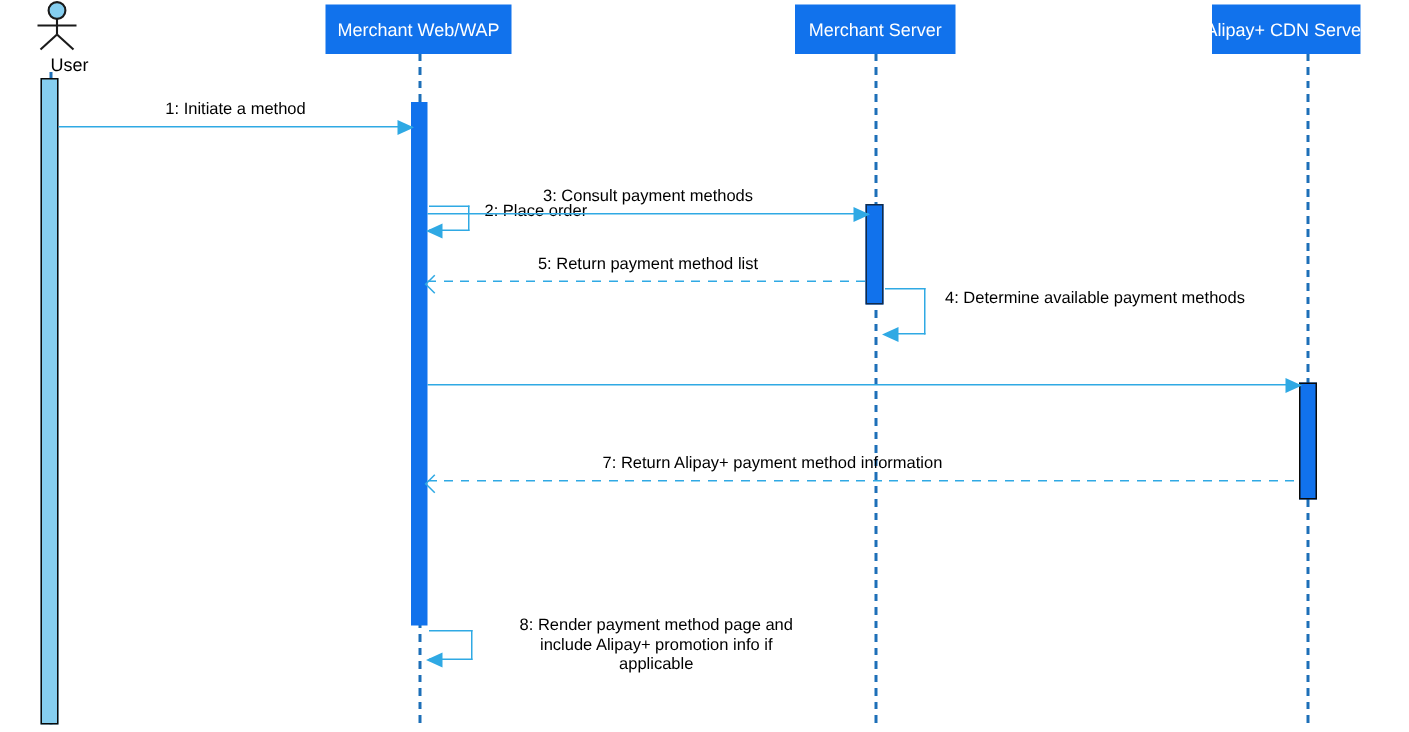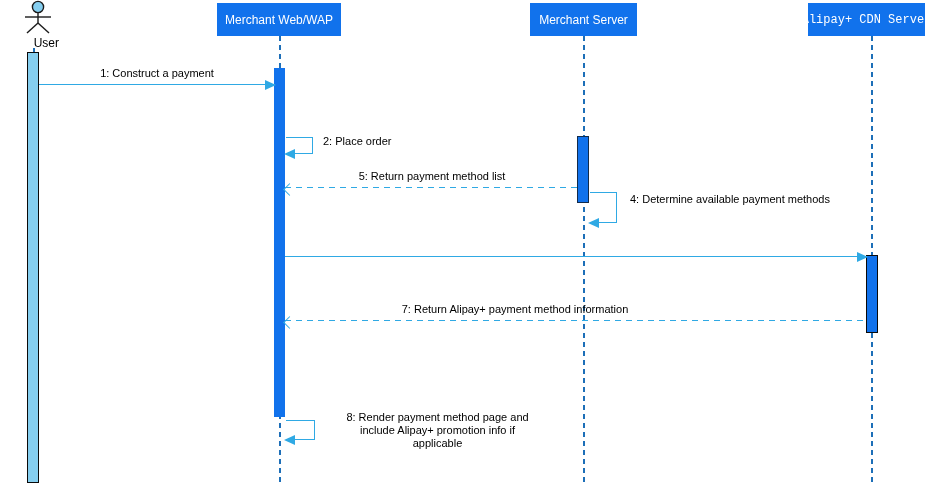--- a/index.html
+++ b/index.html
@@ -55,21 +55,21 @@
     top: 3px; height: 33px;
     background: var(--participant-fill);
     color: var(--participant-text);
     font-size: 12px;
     display: flex; align-items: center; justify-content: center;
     z-index: 3;
     white-space: nowrap;
   }
   #pbox-mw  { left: 217px; width: 124px; }
   #pbox-ms  { left: 530px; width: 107px; }
-  #pbox-cdn { left: 808px; width: 117px; font-family: Liberation Mono, monospace; }
+  #pbox-cdn { left: 808px; width: 99px; }
 
   
   .act { position: absolute; z-index: 2; }
   #act-user {
     left: 27px; top: 52px; width: 12px; height: 431px;
     background: var(--activation-user-fill);
     border: 1.5px solid var(--activation-border);
   }
   #act-mw {
     left: 274px; top: 68px; width: 11px; height: 349px;
@@ -177,30 +177,35 @@
   <div class="pbox" id="pbox-ms">Merchant Server</div>
   <div class="pbox" id="pbox-mw">Merchant Web/WAP</div>
   <div class="pbox" id="pbox-cdn">Alipay+ CDN Server</div>
 
   <div class="act" id="act-user"></div>
   <div class="act" id="act-mw"></div>
   <div class="act" id="act-ms"></div>
   <div class="act" id="act-cdn"></div>
 
   <div class="msg" id="msg1">
-    <div class="msg-label">1: Construct a payment</div>
+    <div class="msg-label">1: Initiate a method</div>
     <div class="msg-line solid"></div>
     <span class="tri-r"></span>
   </div>
 
   <div class="selfmsg" id="msg2">
     <span class="tri-l"></span>
     <div class="self-label">2: Place order</div>
   </div>
 
+  <div class="msg" id="msg3">
+    <div class="msg-label">3: Consult payment methods</div>
+    <div class="msg-line solid"></div>
+    <span class="tri-r"></span>
+  </div>
 
   <div class="selfmsg" id="msg4">
     <span class="tri-l"></span>
     <div class="self-label">4:  Determine available payment methods</div>
   </div>
 
   <div class="msg" id="msg5">
     <div class="msg-label">5: Return payment method list</div>
     <div class="msg-line dashed"></div>
     <span class="chev-l"></span>

